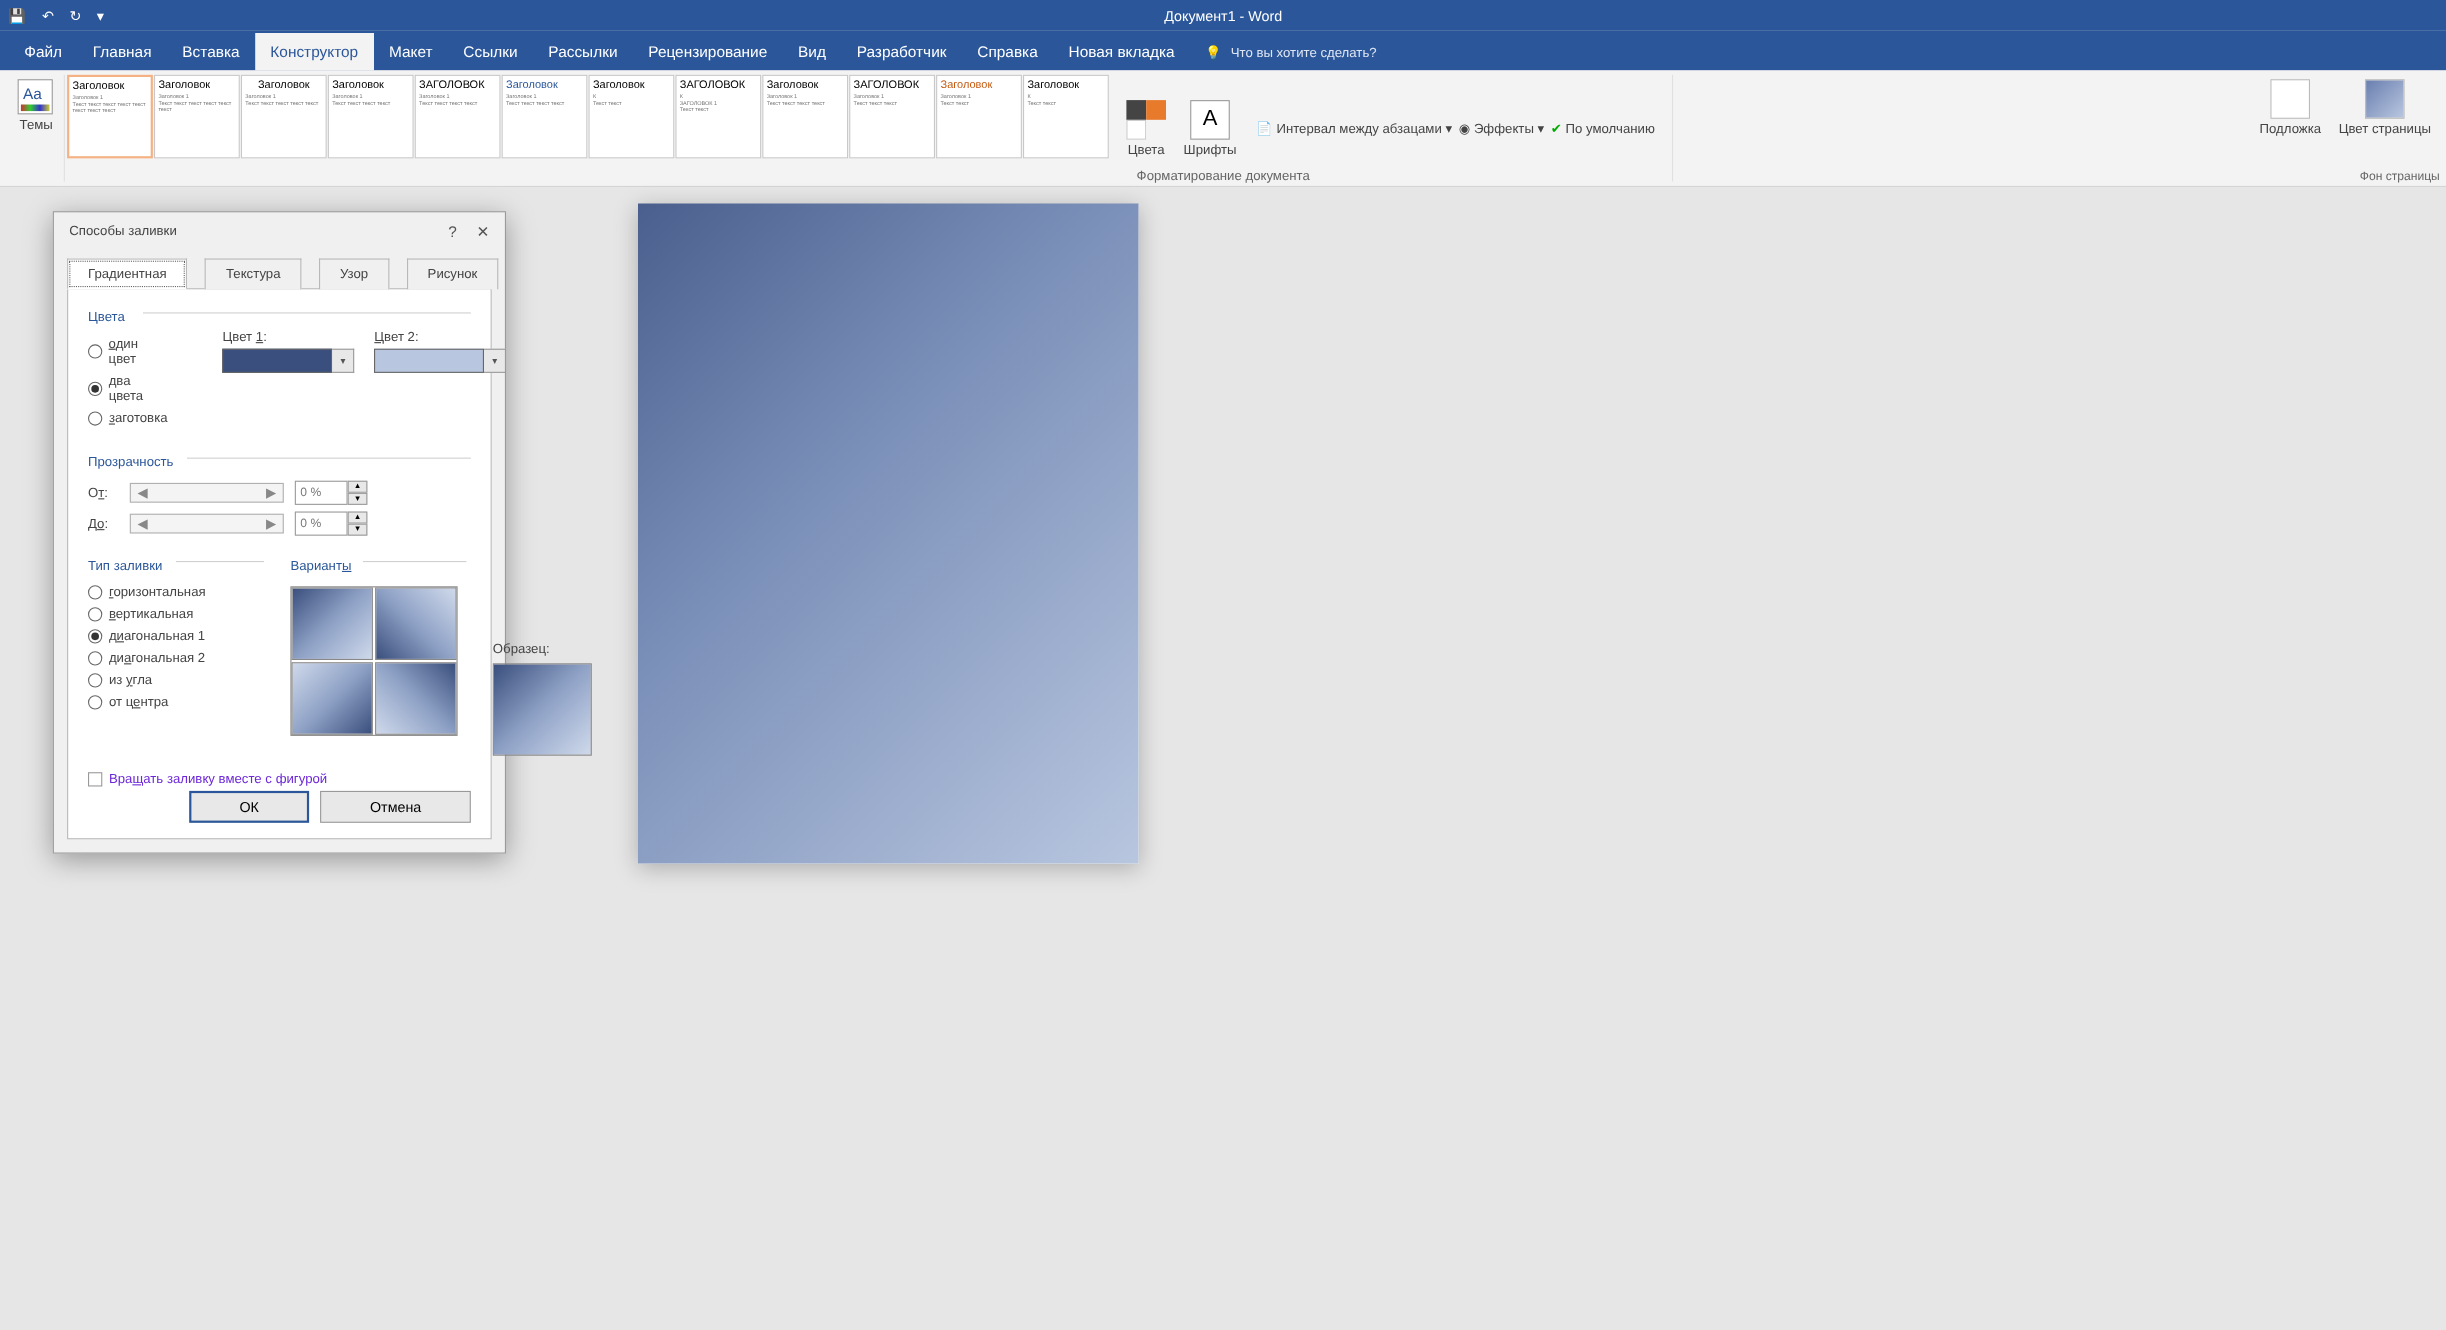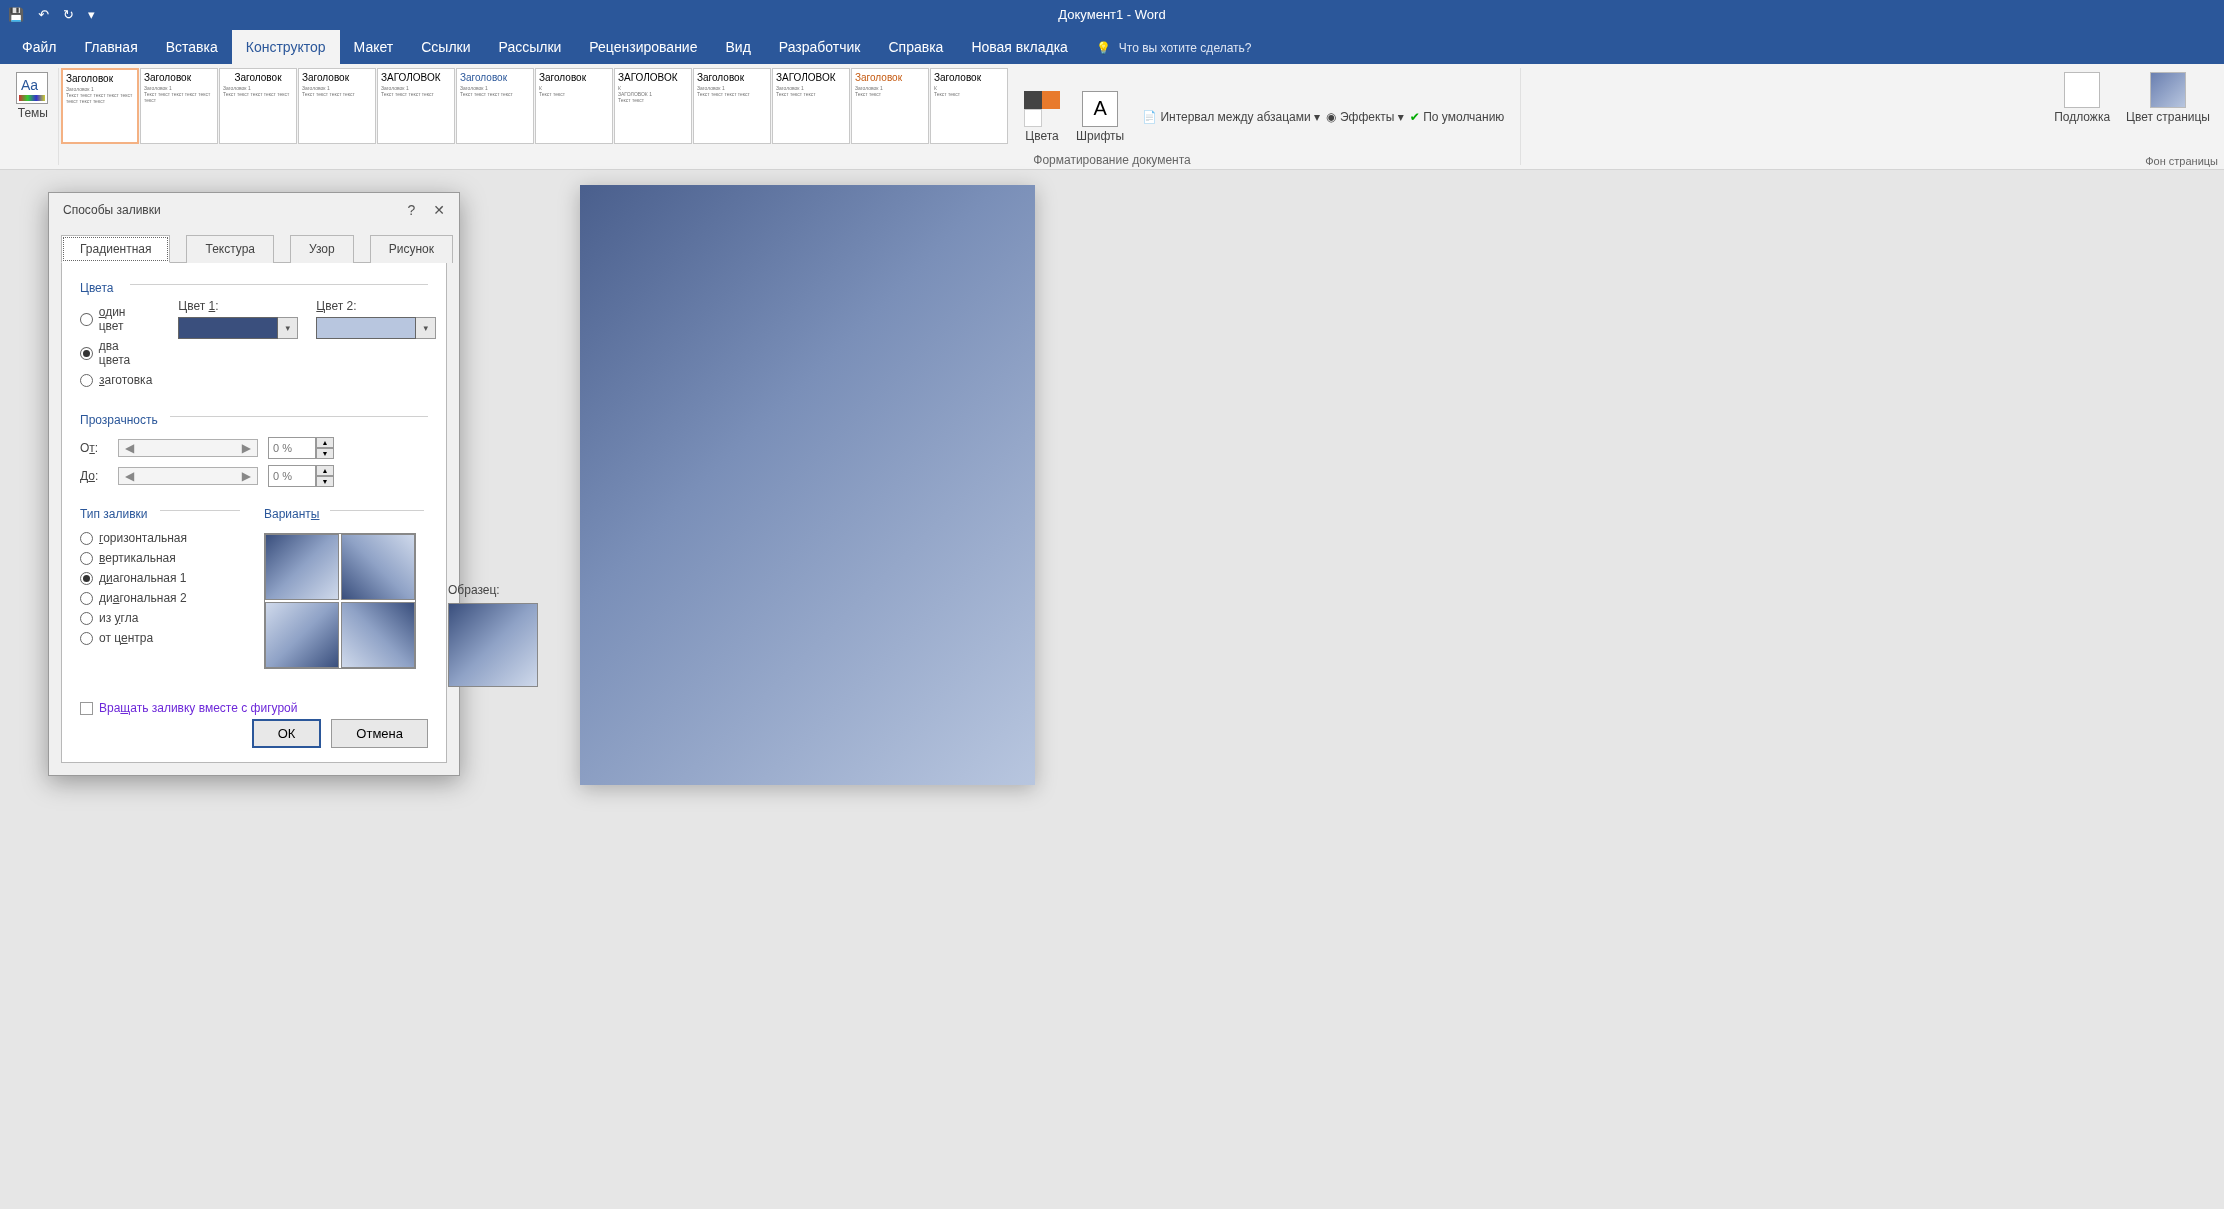--- a/index.html
+++ b/index.html
@@ -40,21 +40,21 @@
 .dlg-tabs{display:flex;padding:8px 12px 0;gap:16px}
 .dtab{padding:6px 18px;border:1px solid #b8b8b8;background:#f0f0f0;cursor:pointer;font-size:12px;color:#444;border-bottom:none}
 .dtab.active{background:#fff;border-bottom:1px solid #fff;position:relative;z-index:2;outline:1px dotted #666;outline-offset:-3px}
 .dlg-body{background:#fff;margin:0 12px 12px;border:1px solid #b8b8b8;padding:14px 18px;margin-top:-1px}
 .fieldset{border:none;margin-bottom:16px;position:relative;padding-top:8px}
 .fieldset-label{color:#2b579a;font-size:12px;position:relative;top:-4px}
 .fieldset-line{border-top:1px solid #d0d0d0;position:absolute;top:7px;left:50px;right:0}
 .radio-row{display:flex;align-items:center;gap:6px;margin:6px 0;color:#444;cursor:pointer}
 .radio{width:13px;height:13px;border:1px solid #666;border-radius:50%;position:relative}
 .radio.checked::after{content:"";position:absolute;inset:2px;background:#333;border-radius:50%}
-.colors-section{display:flex;gap:26px}
+.colors-section{display:flex;gap:50px}
 .color-pickers{display:flex;flex-direction:row;gap:18px}
 .cp-label{font-size:12px;color:#444;margin-bottom:4px}
 .cp-swatch{display:flex}
 .cp-color{width:100px;height:22px;border:1px solid #666}
 .cp-drop{width:20px;height:22px;border:1px solid #999;border-left:none;background:#e8e8e8;display:flex;align-items:center;justify-content:center;cursor:pointer;font-size:9px;color:#555}
 .trans-row{display:flex;align-items:center;gap:10px;margin:6px 0}
 .trans-label{width:28px;color:#444}
 .slider{flex:0 0 140px;height:18px;border:1px solid #b0b0b0;background:#f4f4f4;display:flex;align-items:center;justify-content:space-between;padding:0 6px;color:#888;font-size:10px}
 .spin{display:flex}
 .spin input{width:48px;height:22px;border:1px solid #999;padding:0 4px;font-size:11px;color:#777}
@@ -64,21 +64,21 @@
 .fill-types{flex:0 0 160px}
 .variants-grid{display:grid;grid-template:1fr 1fr/1fr 1fr;gap:2px;width:152px;height:136px;border:1px solid #888}
 .variant{background:linear-gradient(135deg,#3a4f7d,#8fa2c6,#cfd9eb);border:1px solid #888;cursor:pointer}
 .variant.v2{background:linear-gradient(45deg,#3a4f7d,#8fa2c6,#cfd9eb)}
 .variant.v3{background:linear-gradient(315deg,#3a4f7d,#8fa2c6,#cfd9eb)}
 .variant.v4{background:linear-gradient(225deg,#3a4f7d,#8fa2c6,#cfd9eb)}
 .sample{width:90px;height:84px;background:linear-gradient(135deg,#3a4f7d,#8fa2c6,#cfd9eb);border:1px solid #888;margin-top:6px}
 .rotate-row{display:flex;align-items:center;gap:6px;margin-top:14px;color:#6d28d9}
 .checkbox{width:13px;height:13px;border:1px solid #999;background:#fff}
 .dlg-buttons{display:flex;justify-content:flex-end;gap:10px;padding:4px 0 0}
-.dlg-btn{padding:5px 24px;border:1px solid #999;background:#e8e8e8;cursor:pointer;font-size:13px}
+.dlg-btn{padding:5px 44px;border:1px solid #999;background:#e8e8e8;cursor:pointer;font-size:13px}
 .dlg-btn.primary{border:2px solid #2b579a}
 .underline{text-decoration:underline}
 .r-lbl{font-size:12px;color:#444;margin-top:2px}
 .r-right{margin-left:auto;display:flex}
 .pg-color{position:absolute;bottom:2px;right:6px;font-size:11px;color:#666}
 </style>
 </head>
 <body>
 
 <div class="titlebar">

